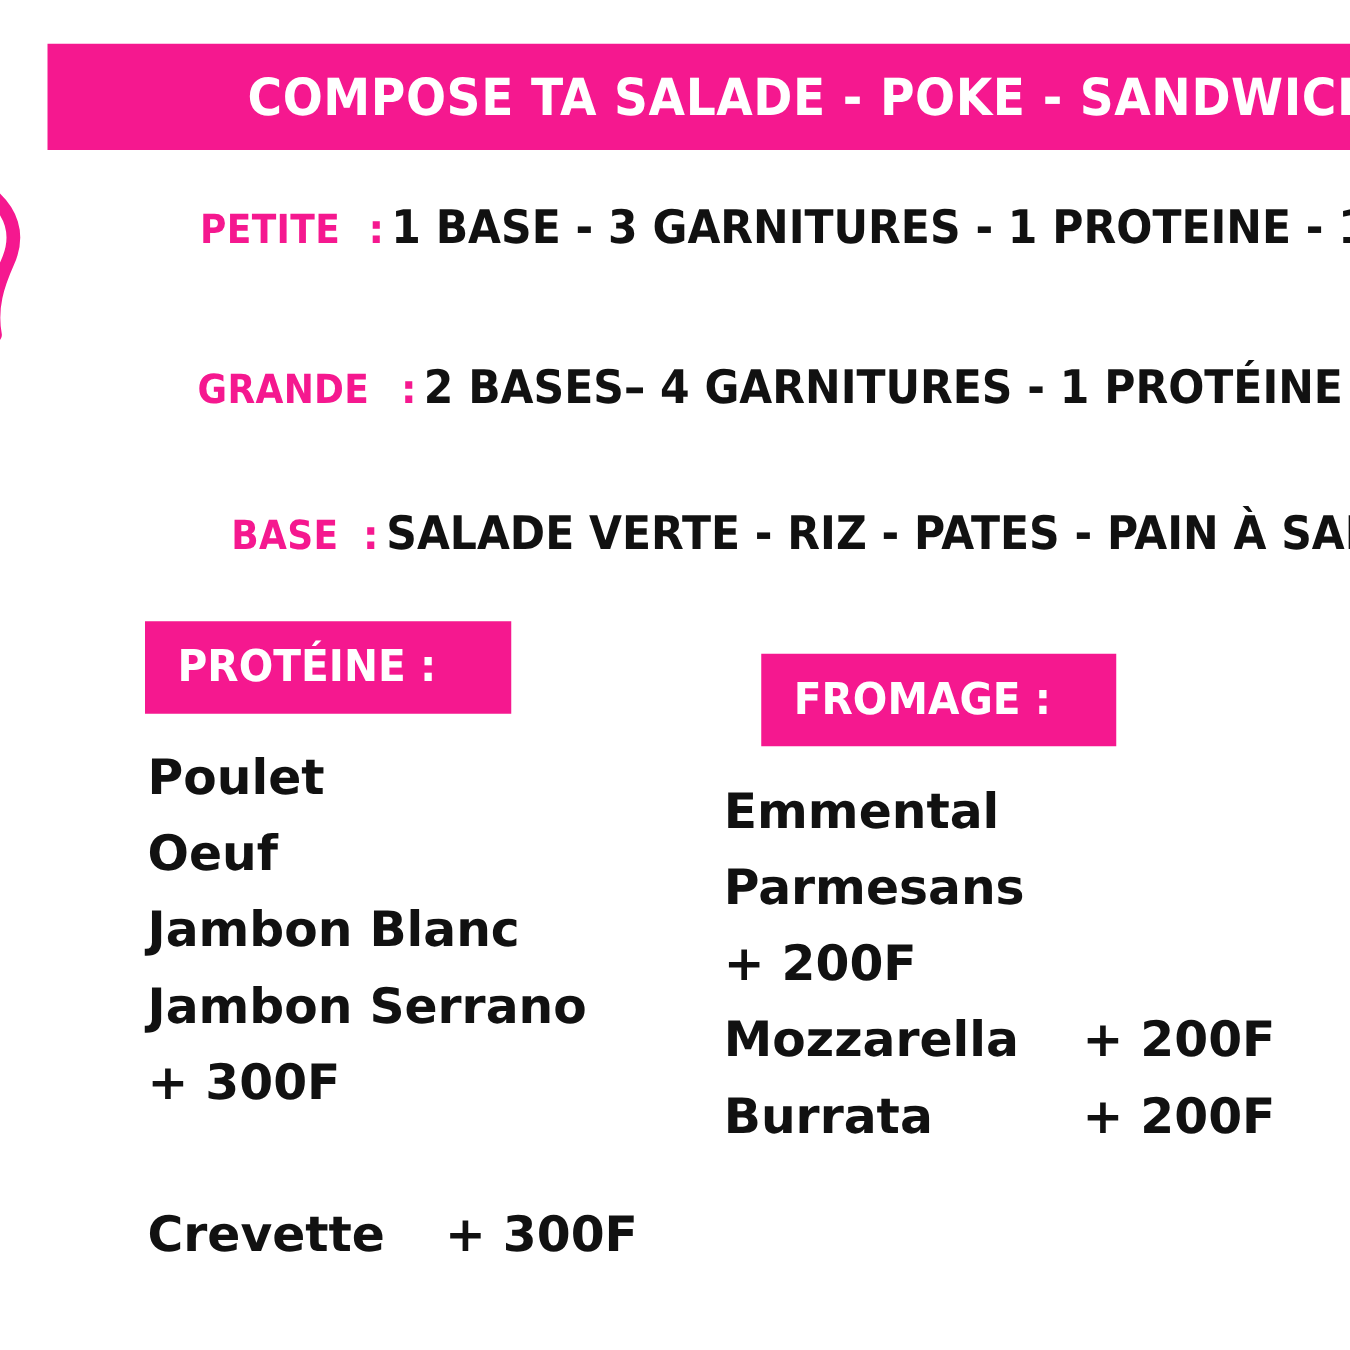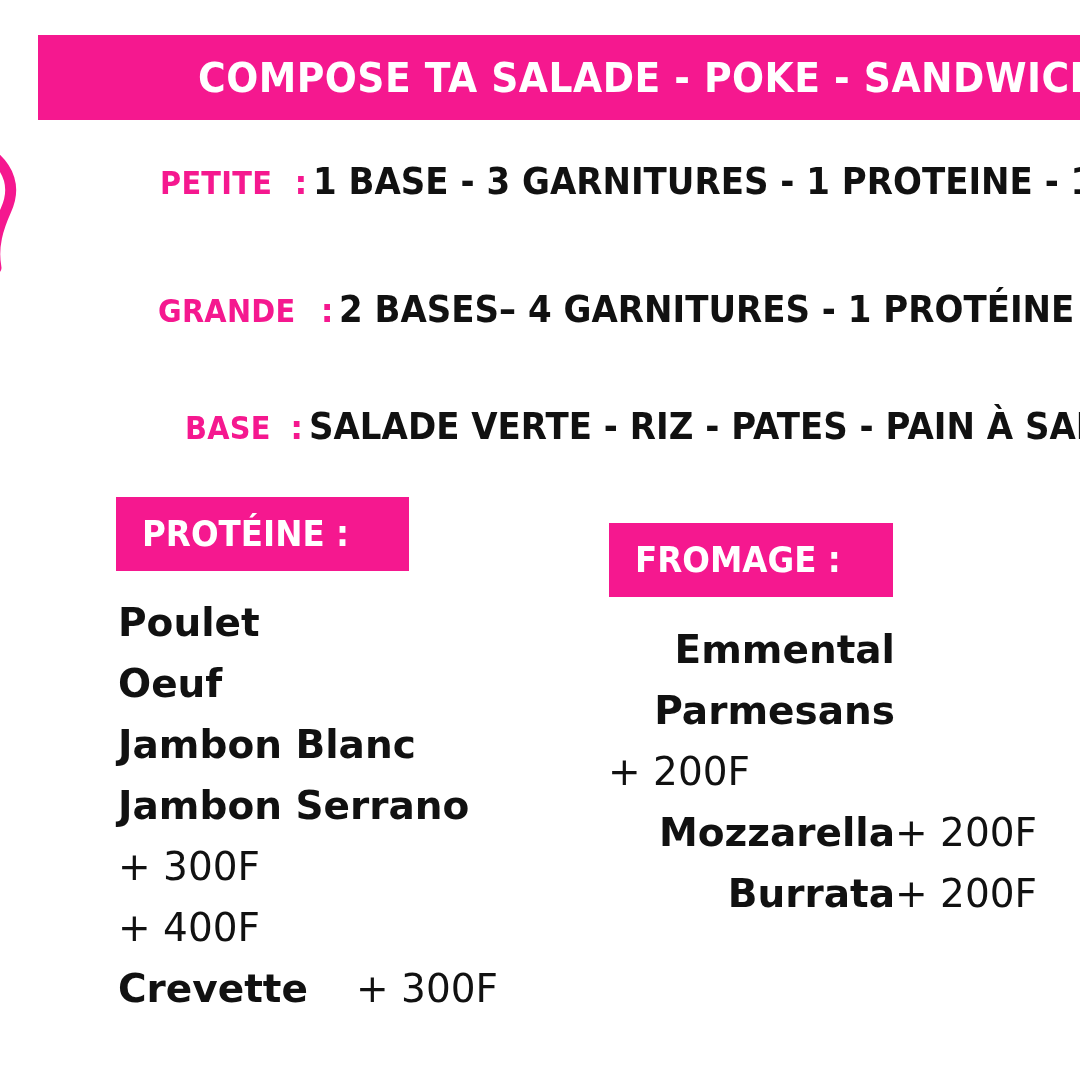--- a/index.html
+++ b/index.html
@@ -108,39 +108,39 @@
   }
   #heading-proteine { left: 116px; top: 497px; width: 293px; height: 74px; }
   #heading-fromage  { left: 609px; top: 523px; width: 284px; height: 74px; }
 
   .item-list {
     position: absolute;
     display: flex;
     flex-direction: column;
   }
   #list-proteine { left: 118px; top: 592px; }
-  #list-fromage  { left: 608px; top: 619px; text-align: right; }
+  #list-fromage  { left: 579px; top: 619px; }
 
   .item-row {
     display: flex;
     align-items: baseline;
     height: 61px;
   }
   .item-name {
     color: #111111;
     font-family: "DejaVu Sans", sans-serif;
     font-weight: 700;
     font-size: 39px;
     line-height: 61px;
     white-space: nowrap;
   }
   .item-price {
     color: #111111;
     font-family: "DejaVu Sans", sans-serif;
-    font-weight: 400;
+    font-weight: 700;
     font-size: 39px;
     line-height: 61px;
     white-space: nowrap;
   }
   #list-proteine .item-name { width: 238px; }
   #list-fromage  .item-name { width: 287px; }
 </style>
 </head>
 <body>
 
@@ -195,21 +195,20 @@
     <span class="item-price"></span>
   </div>
   <div class="item-row">
     <span class="item-name">Jambon Serrano</span>
     <span class="item-price"></span>
   </div>
   <div class="item-row">
     <span class="item-price">+ 300F</span>
   </div>
   <div class="item-row">
-    <span class="item-price">+ 400F</span>
   </div>
   <div class="item-row">
     <span class="item-name">Crevette</span>
     <span class="item-price">+ 300F</span>
   </div>
 </div>
 
 <div class="item-list" id="list-fromage">
   <div class="item-row">
     <span class="item-name">Emmental</span>

